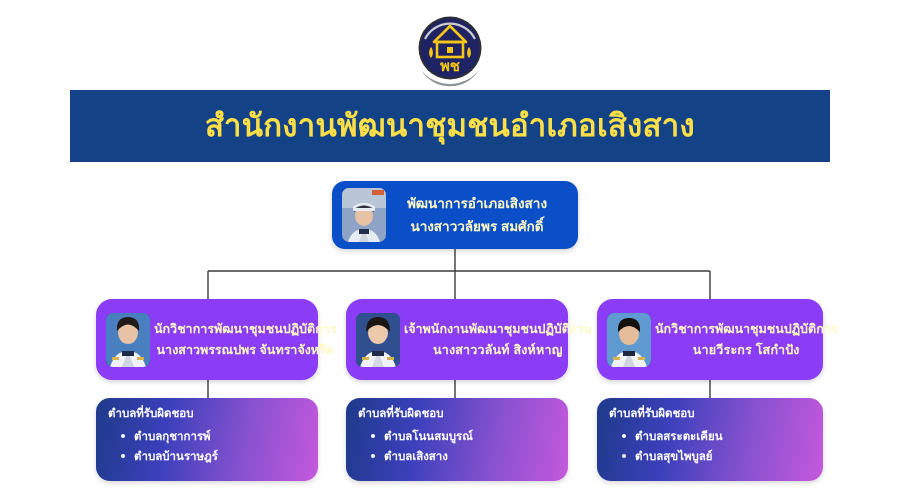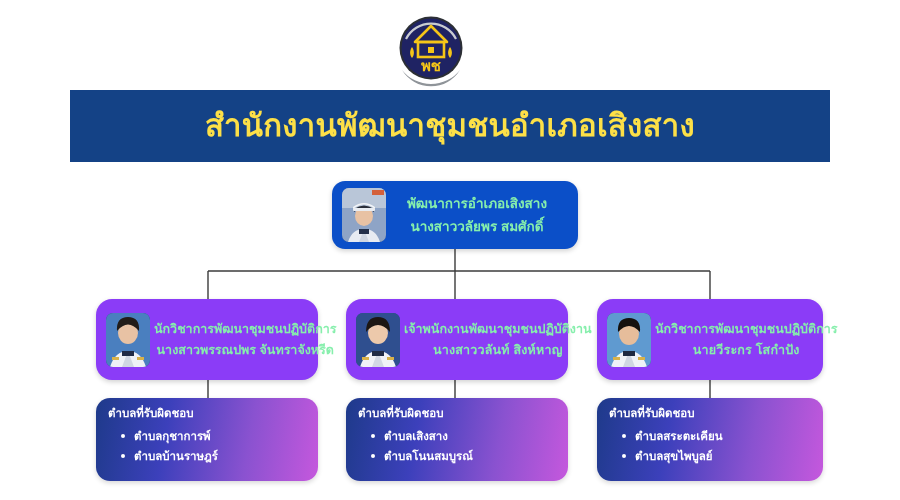--- a/index.html
+++ b/index.html
@@ -16,21 +16,21 @@
   .page {
     position: relative;
     width: 900px;
     height: 500px;
     background: #ffffff;
   }
 
   
   .logo-wrap {
     position: absolute;
-    left: 392px;
+    left: 411px;
     top: 9px;
     width: 78px;
     height: 78px;
     text-decoration: underline;
   }
   .logo-wrap svg { display: block; width: 78px; height: 78px; }
 
   
   .title-banner {
     position: absolute;
@@ -84,21 +84,21 @@
     flex: 1 1 auto;
     display: flex;
     flex-direction: column;
     align-items: center;
     justify-content: center;
     gap: 7px;
     padding: 0 4px;
   }
   .card .labels .role,
   .card .labels .person {
-    color: #86efac;
+    color: #fef9c3;
     font-size: 13px;
     font-weight: bold;
     line-height: 1.15;
     white-space: nowrap;
     text-align: center;
   }
 
   
   .card-head {
     left: 332px;
@@ -303,22 +303,22 @@
     <div class="tambon-head">ตำบลที่รับผิดชอบ</div>
     <ul>
       <li><span class="bullet"></span><span>ตำบลกุชาการพ์</span></li>
       <li><span class="bullet"></span><span>ตำบลบ้านราษฎร์</span></li>
     </ul>
   </div>
 
   <div class="tambon-box tambon-center">
     <div class="tambon-head">ตำบลที่รับผิดชอบ</div>
     <ul>
+      <li><span class="bullet"></span><span>ตำบลโนนสมบูรณ์</span></li>
       <li><span class="bullet"></span><span>ตำบลเสิงสาง</span></li>
-      <li><span class="bullet"></span><span>ตำบลโนนสมบูรณ์</span></li>
     </ul>
   </div>
 
   <div class="tambon-box tambon-right">
     <div class="tambon-head">ตำบลที่รับผิดชอบ</div>
     <ul>
       <li><span class="bullet"></span><span>ตำบลสระตะเคียน</span></li>
       <li><span class="bullet"></span><span>ตำบลสุขไพบูลย์</span></li>
     </ul>
   </div>

